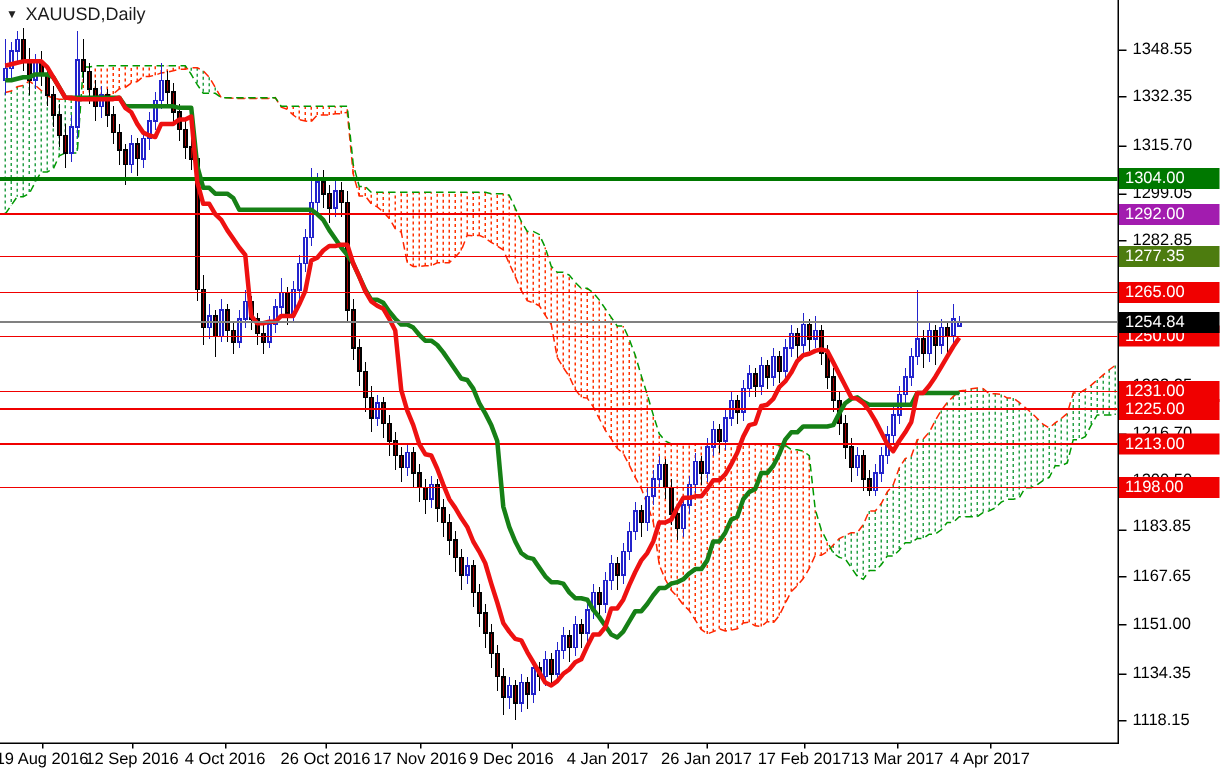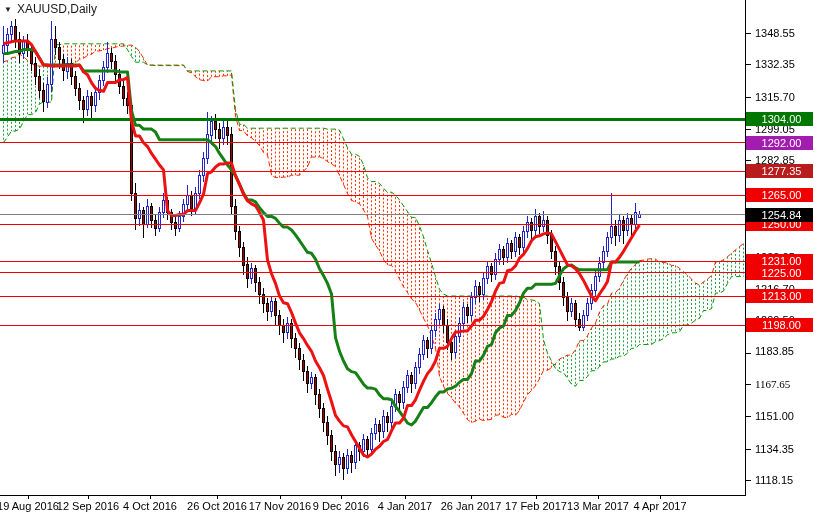--- a/index.html
+++ b/index.html
@@ -5,21 +5,21 @@
   html,body{margin:0;padding:0;background:#fff;}
   .window{position:relative;width:814px;height:514px;background:#fff;overflow:hidden;
           font-family:"Liberation Sans",sans-serif;-webkit-font-smoothing:none;}
   .plot{position:absolute;left:0;top:0;width:745px;height:495px;
         border-right:1px solid #000;border-bottom:1px solid #000;background:#fff;}
   .plot svg{display:block;}
   .title{position:absolute;left:4px;top:2px;font-size:12px;color:#1b1b1b;
          display:flex;align-items:center;white-space:nowrap;z-index:5;}
   .title .tri{font-size:8px;color:#222;margin-right:5px;}
   .title .ohlc{margin-left:9px;}
-  .price-scale{position:absolute;left:746px;top:0;width:68px;height:495px;font-size:11px;color:#000;text-align:center;}
+  .price-scale{position:absolute;left:746px;top:0;width:68px;height:495px;font-size:11px;color:#000;}
   .pdash{position:absolute;left:0;width:5px;height:1px;background:#000;}
   .ptick{position:absolute;left:9px;transform:translateY(-50%);white-space:nowrap;}
   .pbadge{position:absolute;left:0;width:67px;height:14px;transform:translateY(-50%);
           color:#fff;line-height:14px;padding-left:4px;box-sizing:border-box;font-size:11px;}
   .time-scale{position:absolute;left:0;top:496px;width:676px;height:18px;font-size:11px;color:#000;}
   .dmark{position:absolute;top:0;width:1px;height:3px;background:#000;}
   .dtick{position:absolute;top:4px;transform:translateX(-50%);white-space:nowrap;}
 </style>
 </head>
 <body>
@@ -576,30 +576,30 @@
       <div class="ptick" style="top: 225px;">1249.80</div>
       <div class="pdash" style="top: 257px;"></div>
       <div class="ptick" style="top: 257px;">1233.25</div>
       <div class="pdash" style="top: 289px;"></div>
       <div class="ptick" style="top: 289px;">1216.70</div>
       <div class="pdash" style="top: 320px;"></div>
       <div class="ptick" style="top: 320px;">1200.50</div>
       <div class="pdash" style="top: 353px;"></div>
       <div class="ptick" style="top: 351px;">1183.85</div>
       <div class="pdash" style="top: 384px;"></div>
-      <div class="ptick" style="top: 384px; font-family: Liberation Serif, serif;">1167.65</div>
+      <div class="ptick" style="top: 384px;">1167.65</div>
       <div class="pdash" style="top: 416px;"></div>
       <div class="ptick" style="top: 416px;">1151.00</div>
       <div class="pdash" style="top: 449px;"></div>
       <div class="ptick" style="top: 449px;">1134.35</div>
       <div class="pdash" style="top: 480px;"></div>
       <div class="ptick" style="top: 480px;">1118.15</div>
       <div class="pbadge" style="top: 119px; background: rgb(0, 120, 0);">1304.00</div>
       <div class="pbadge" style="top: 143px; background: #a21caf;">1292.00</div>
-      <div class="pbadge" style="top: 171px; background: #b91c1c;">1277.35</div>
+      <div class="pbadge" style="top: 171px; background: #4d7c0f;">1277.35</div>
       <div class="pbadge" style="top: 195px; background: rgb(240, 0, 0);">1265.00</div>
       <div class="pbadge" style="top: 224px; background: rgb(240, 0, 0);">1250.00</div>
       <div class="pbadge" style="top: 261px; background: rgb(240, 0, 0);">1231.00</div>
       <div class="pbadge" style="top: 273px; background: rgb(240, 0, 0);">1225.00</div>
       <div class="pbadge" style="top: 296px; background: rgb(240, 0, 0);">1213.00</div>
       <div class="pbadge" style="top: 325px; background: rgb(240, 0, 0);">1198.00</div>
       <div class="pbadge" style="top: 215px; background: rgb(0, 0, 0);">1254.84</div>
     </div>
   <div class="time-scale" id="time-scale">
       <div class="dmark" style="left: 28px;"></div>

